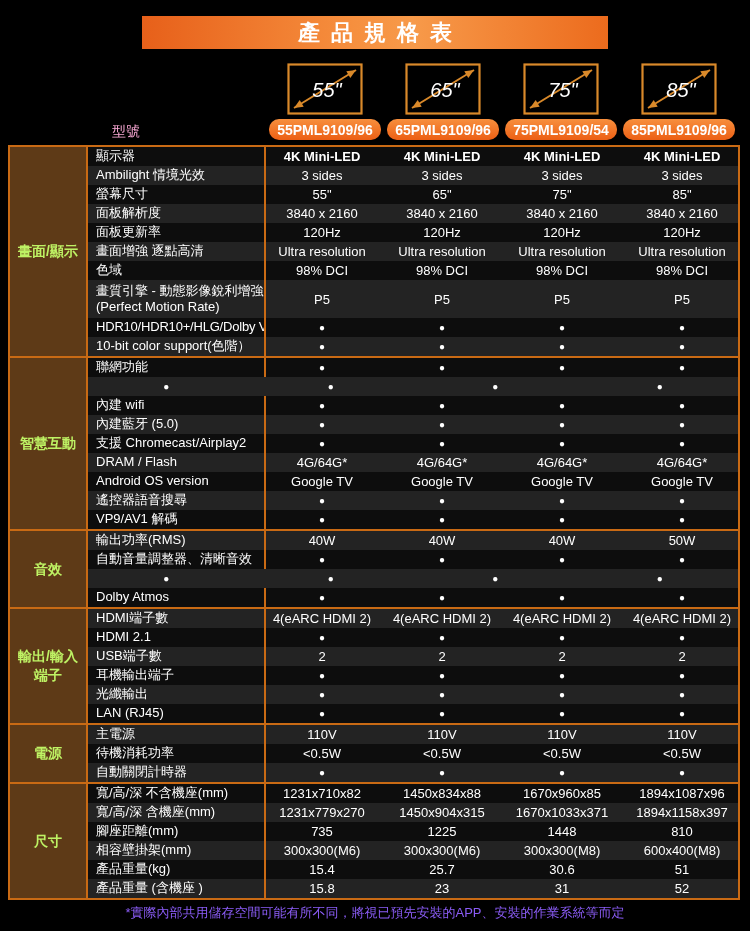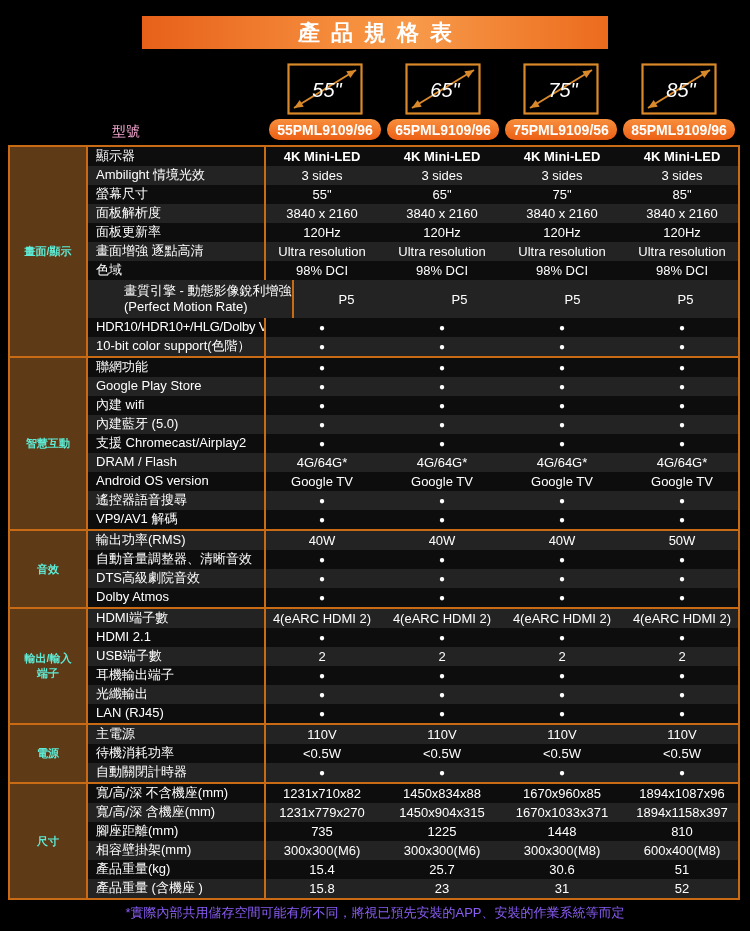--- a/index.html
+++ b/index.html
@@ -30,25 +30,25 @@
   
   .spec-table{
     position:absolute;left:8px;top:145px;width:732px;box-sizing:border-box;
     border:2px solid var(--orange);
   }
   .section{display:flex;}
   .section + .section{border-top:2px solid var(--orange);}
   .cat{
     width:76px;flex:0 0 76px;background:var(--cat);border-right:2px solid var(--orange);
     display:flex;align-items:center;justify-content:center;text-align:center;
-    color:#5eead4;font-size:11px;font-weight:bold;white-space:pre-line;line-height:1.35;
+    color:#bef264;font-size:14px;font-weight:bold;white-space:pre-line;line-height:1.35;
   }
   .rows{flex:1;display:flex;flex-direction:column;min-width:0;}
   .row{display:flex;height:19px;}
-  .row.tall{height:38px;padding-left:28px;}
+  .row.tall{height:38px;}
   .row.dark{background:var(--dark);}
   .row.light{background:var(--light);}
   .label{
     flex:0 0 168px;width:168px;padding-left:8px;overflow:hidden;
     border-right:2px solid var(--orange);
     display:flex;flex-direction:column;justify-content:center;
     color:#fff;font-size:13px;line-height:1.25;white-space:nowrap;
   }
   .label.small{font-size:13px;letter-spacing:-0.2px;}
   .vals{flex:1;display:flex;min-width:0;gap:8px;}
@@ -99,21 +99,21 @@
         <polygon points="69,7 63.3,15 59.3,8.2" fill="#d9892a"></polygon>
         <polygon points="7,45 16.7,43.8 12.7,37" fill="#d9892a"></polygon>
         <text x="40" y="34" text-anchor="middle" fill="#ffffff" font-size="20" font-style="italic">85"</text>
       </svg></div>
   </div>
 
 <span class="model-label">型號</span>
 <div class="badges">
     <div class="badge" style="left: 269px;">55PML9109/96</div>
     <div class="badge" style="left: 387px;">65PML9109/96</div>
-    <div class="badge" style="left: 505px;">75PML9109/56</div>
+    <div class="badge" style="left: 505px;">75PML9109/54</div>
     <div class="badge" style="left: 623px;">85PML9109/96</div>
   </div>
 
 <div class="spec-table">
     <div class="section">
       <div class="cat">畫面/顯示</div>
       <div class="rows">
         <div class="row dark">
           <div class="label">
             <span>顯示器</span>
@@ -235,23 +235,20 @@
             <span>聯網功能</span>
           </div>
           <div class="vals">
             <div class="val dot">●</div>
             <div class="val dot">●</div>
             <div class="val dot">●</div>
             <div class="val dot">●</div>
           </div>
         </div>
         <div class="row light">
-          <div class="label">
-            <span>Google Play Store</span>
-          </div>
           <div class="vals">
             <div class="val dot">●</div>
             <div class="val dot">●</div>
             <div class="val dot">●</div>
             <div class="val dot">●</div>
           </div>
         </div>
         <div class="row dark">
           <div class="label">
             <span>內建 wifi</span>
@@ -350,23 +347,20 @@
             <span>自動音量調整器、清晰音效</span>
           </div>
           <div class="vals">
             <div class="val dot">●</div>
             <div class="val dot">●</div>
             <div class="val dot">●</div>
             <div class="val dot">●</div>
           </div>
         </div>
         <div class="row light">
-          <div class="label">
-            <span>DTS高級劇院音效</span>
-          </div>
           <div class="vals">
             <div class="val dot">●</div>
             <div class="val dot">●</div>
             <div class="val dot">●</div>
             <div class="val dot">●</div>
           </div>
         </div>
         <div class="row dark">
           <div class="label">
             <span>Dolby Atmos</span>

